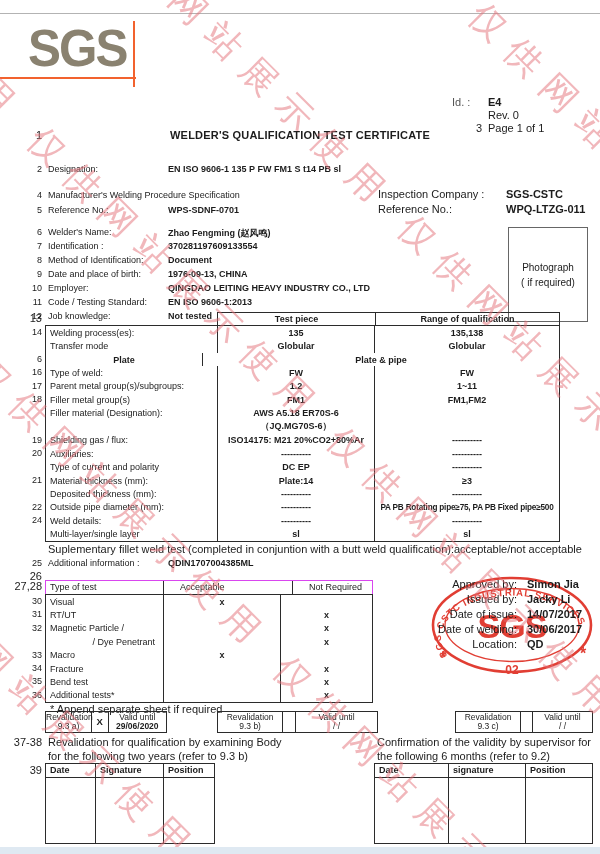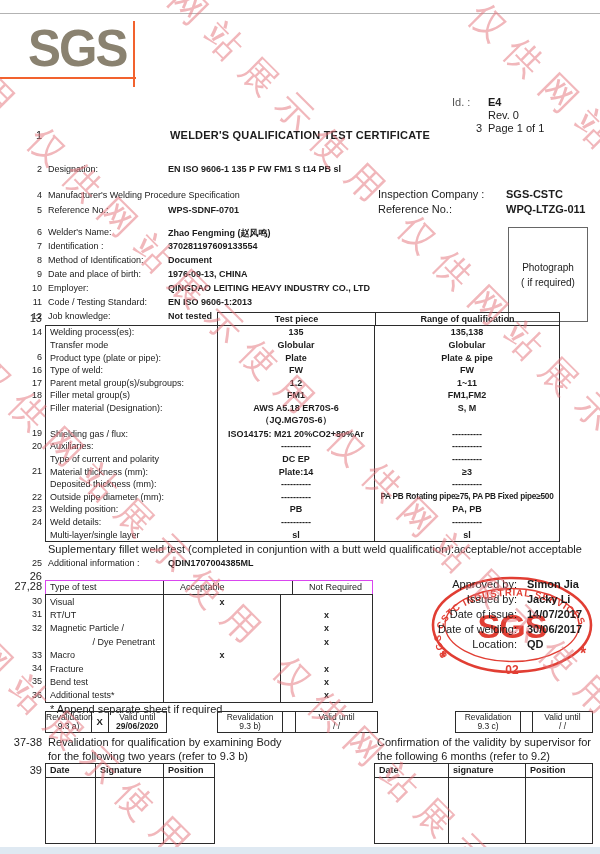--- a/index.html
+++ b/index.html
@@ -192,21 +192,20 @@
           <span class="mr">135,138</span>
         </div>
       <div class="mrow">
           <span class="rn"></span>
           <span class="ml">Transfer mode</span>
           <span class="mc">Globular</span>
           <span class="mr">Globular</span>
         </div>
       <div class="mrow">
           <span class="rn">6</span>
-          <span class="ml">Product type (plate or pipe):</span>
           <span class="mc">Plate</span>
           <span class="mr">Plate &amp; pipe</span>
         </div>
       <div class="mrow">
           <span class="rn">16</span>
           <span class="ml">Type of weld:</span>
           <span class="mc">FW</span>
           <span class="mr">FW</span>
         </div>
       <div class="mrow">
@@ -218,21 +217,20 @@
       <div class="mrow">
           <span class="rn">18</span>
           <span class="ml">Filler metal group(s)</span>
           <span class="mc">FM1</span>
           <span class="mr">FM1,FM2</span>
         </div>
       <div class="mrow">
           <span class="rn"></span>
           <span class="ml">Filler material (Designation):</span>
           <span class="mc">AWS A5.18 ER70S-6</span>
-          <span class="mr">S, M</span>
         </div>
       <div class="mrow">
           <span class="rn"></span>
           <span class="ml"></span>
           <span class="mc">（JQ.MG70S-6）</span>
           <span class="mr"></span>
         </div>
       <div class="mrow">
           <span class="rn">19</span>
           <span class="ml">Shielding gas / flux:</span>
@@ -261,26 +259,20 @@
           <span class="rn"></span>
           <span class="ml">Deposited thickness (mm):</span>
           <span class="mc">----------</span>
           <span class="mr">----------</span>
         </div>
       <div class="mrow">
           <span class="rn">22</span>
           <span class="ml">Outside pipe diameter (mm):</span>
           <span class="mc">----------</span>
           <span class="mr tight">PA PB Rotating pipe≥75, PA PB Fixed pipe≥500</span>
-        </div>
-      <div class="mrow">
-          <span class="rn">23</span>
-          <span class="ml">Welding position:</span>
-          <span class="mc">PB</span>
-          <span class="mr">PA, PB</span>
         </div>
       <div class="mrow">
           <span class="rn">24</span>
           <span class="ml">Weld details:</span>
           <span class="mc">----------</span>
           <span class="mr">----------</span>
         </div>
       <div class="mrow">
           <span class="rn"></span>
           <span class="ml">Multi-layer/single layer</span>

